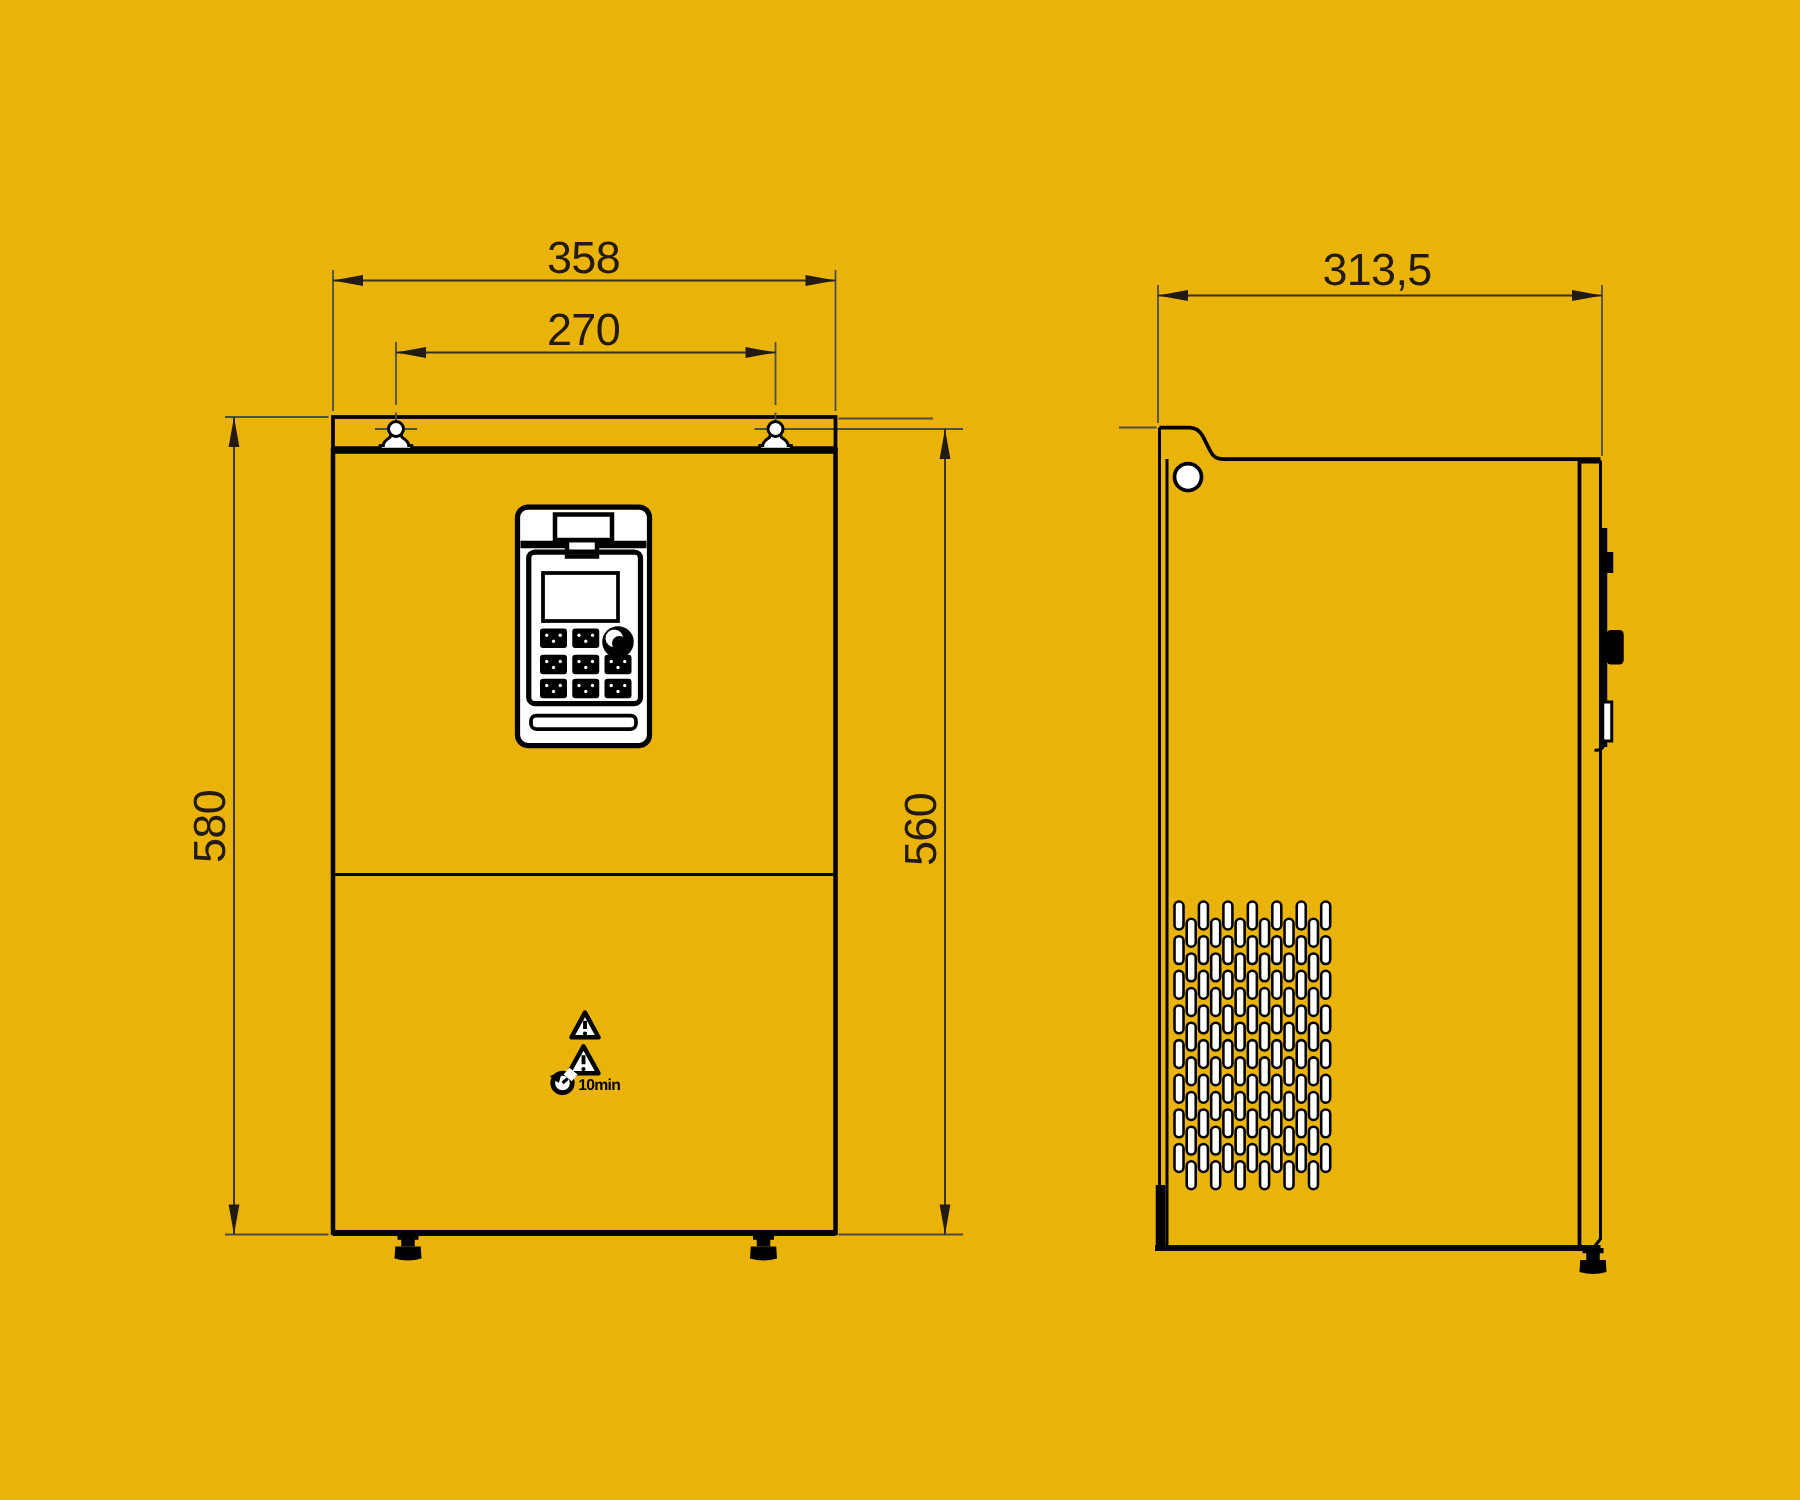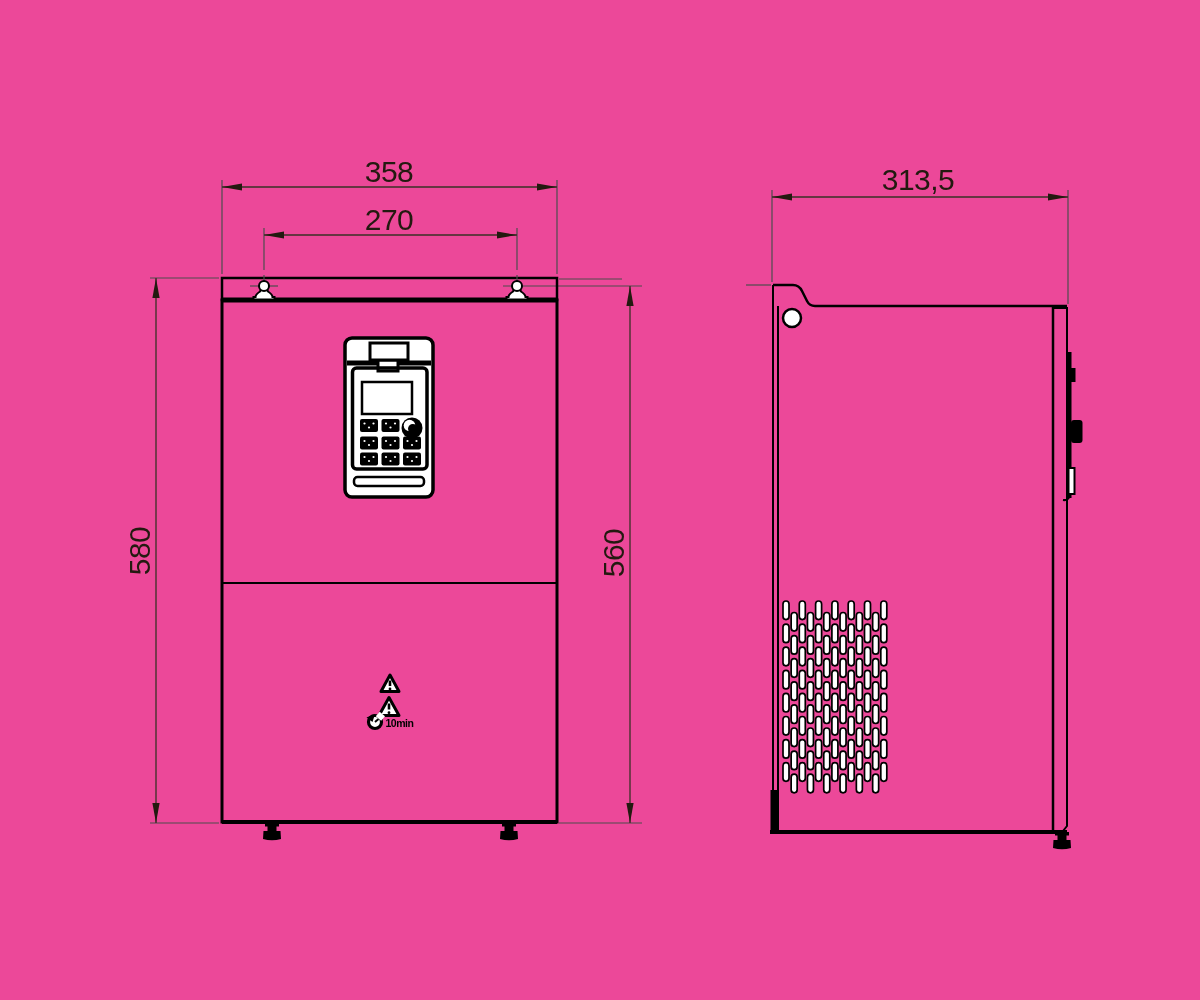--- a/index.html
+++ b/index.html
@@ -1,16 +1,16 @@
 <!DOCTYPE html>
 <html><head>
 <meta charset="utf-8">
 <style>
   html,body{margin:0;padding:0;background:#ffffff;}
-  .page{width:1200px;height:1000px;background:#ec4899;position:relative;overflow:hidden;}
+  .page{width:1200px;height:1000px;background:#eab308;position:relative;overflow:hidden;}
   svg{display:block;}
   .obj{stroke:#000;fill:none;stroke-width:2.5;stroke-linecap:butt;}
   .obj-thin{stroke:#000;fill:none;stroke-width:2;}
   .obj-thick{stroke:#000;fill:none;stroke-width:4;}
   .obj-xthick{stroke:#000;fill:none;stroke-width:5;}
   .whitefill{fill:#fff;}
   .blackfill{fill:#000;stroke:none;}
   .dim{stroke:#4d4d4d;stroke-width:1.2;fill:none;}
   .dimline{stroke:#3a3126;stroke-width:1.3;fill:none;}
   .arrow{fill:#231a10;stroke:none;}

